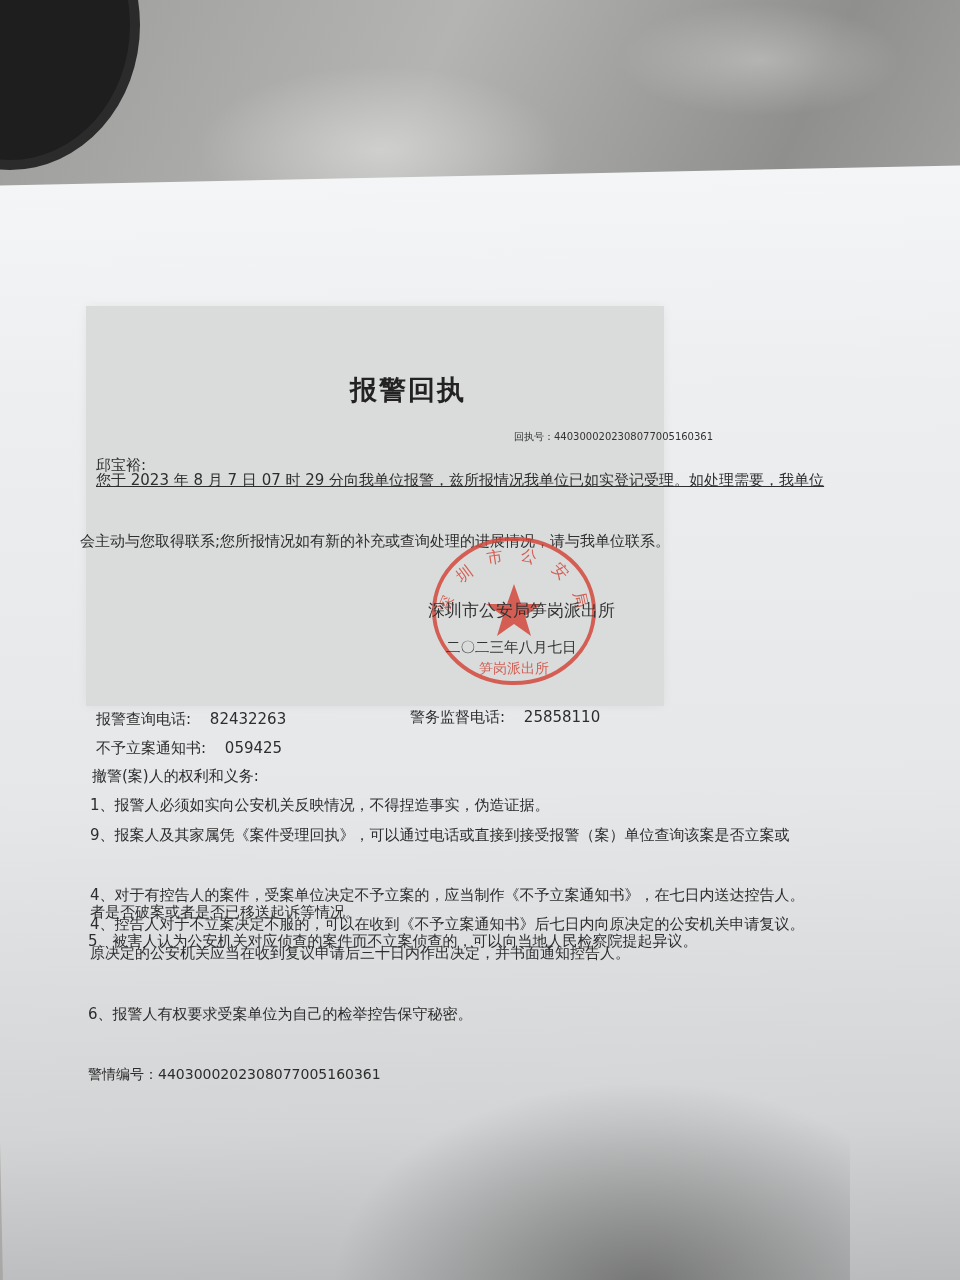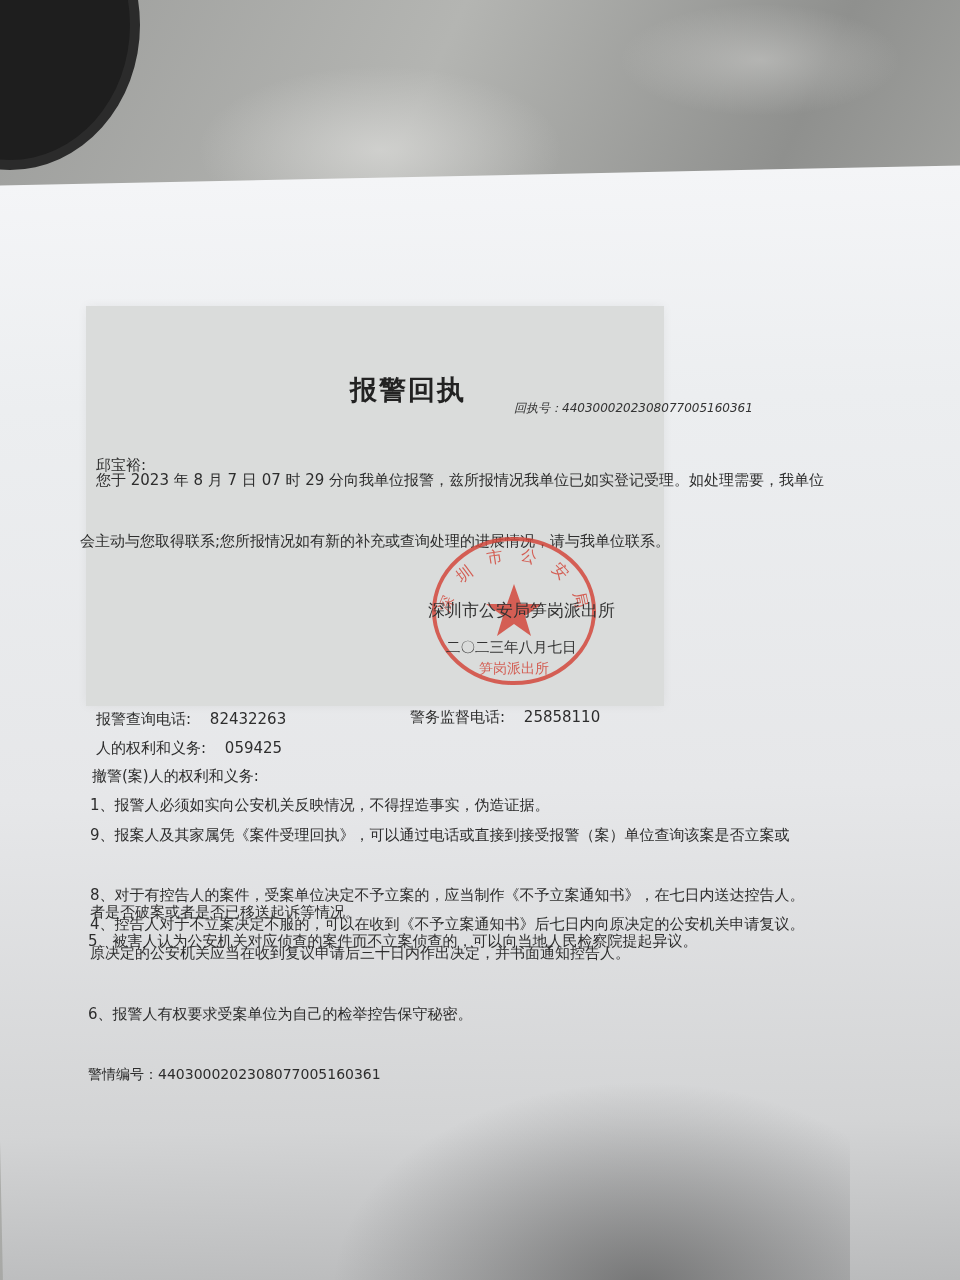--- a/index.html
+++ b/index.html
@@ -31,21 +31,21 @@
   .scan-block {
     position: absolute; left: 86px; top: 306px; width: 578px; height: 400px;
     background: #dadcdb;
     box-shadow: 0 0 10px rgba(0,0,0,0.05);
   }
   .doc { position: absolute; left: 0; top: 0; width: 960px; height: 1280px; color: #2a2a2a; }
   .title {
     position: absolute; left: 350px; top: 372px; font-size: 27px; font-weight: bold;
     letter-spacing: 2px; color: #222;
   }
-  .receipt-no { position: absolute; left: 514px; top: 400px; font-size: 12px; color: #333; font-style: italic; }
+  .receipt-no { position: absolute; left: 514px; top: 430px; font-size: 10px; color: #333; }
   .line { position: absolute; font-size: 15px; white-space: nowrap; color: #2d2d2d; }
   .seal {
     position: absolute; left: 429px; top: 536px; width: 170px; height: 150px;
   }
   .seal-org { position: absolute; left: 428px; top: 599px; font-size: 17px; color: #333; white-space: nowrap; font-family: Liberation Mono, monospace; }
   .seal-date { position: absolute; left: 446px; top: 638px; font-size: 14.5px; color: #333; white-space: nowrap; }
 </style>
 </head>
 <body>
 
@@ -56,21 +56,21 @@
 <div class="scan-block"></div>
 
 <div class="doc">
   <div class="title">报警回执</div>
 
   <div class="receipt-no">
     <span>回执号：</span><span id="rn">4403000202308077005160361</span>
   </div>
 
   <div class="line" style="left:96px;top:456px;">邱宝裕:</div>
-  <div class="line" style="left:96px;top:471px;">您于 2023 年 8 月 7 日 07 时 29 分向我单位报警，兹所报情况我单位已如实登记受理。如处理需要，我单位</div>
+  <div class="line" style="left:96px;top:471px;text-decoration:underline;">您于 2023 年 8 月 7 日 07 时 29 分向我单位报警，兹所报情况我单位已如实登记受理。如处理需要，我单位</div>
   <div class="line" style="left:80px;top:500px;margin-top:32px;">会主动与您取得联系;您所报情况如有新的补充或查询处理的进展情况，请与我单位联系。</div>
 
   <svg class="seal" viewBox="0 0 170 150">
     <ellipse cx="85" cy="75" rx="80" ry="72" fill="none" stroke="#d2483c" stroke-width="4" opacity="0.85"></ellipse>
     <polygon points="85,48 92,68 113,68 96,80 102,100 85,88 68,100 74,80 57,68 78,68" fill="#d2483c" opacity="0.85"></polygon>
     <text x="85" y="137" font-size="14" text-anchor="middle" fill="#d2483c" opacity="0.85" font-family="DejaVu Sans, sans-serif">笋岗派出所</text>
     <path id="arc" d="M 22 95 A 64 60 0 1 1 148 95" fill="none"></path>
     <text font-size="16" fill="#d2483c" opacity="0.85" font-family="DejaVu Sans, sans-serif" letter-spacing="16">
       <textPath href="#arc" startOffset="8%">深圳市公安局</textPath>
     </text>
@@ -80,29 +80,29 @@
 
   <div class="line" style="left:96px;top:710px;">
     <span>报警查询电话:</span>
     <span style="margin-left:14px">82432263</span>
   </div>
   <div class="line" style="left:410px;top:708px;">
     <span>警务监督电话:</span>
     <span style="margin-left:14px">25858110</span>
   </div>
   <div class="line" style="left:96px;top:739px;">
-    <span>人的权利和义务:</span>
+    <span>不予立案通知书:</span>
     <span style="margin-left:14px">059425</span>
   </div>
   <div class="line" style="left:92px;top:767px;">撤警(案)人的权利和义务:</div>
 
   <div class="line" style="left:90px;top:796px;">1、报警人必须如实向公安机关反映情况，不得捏造事实，伪造证据。</div>
   <div class="line" style="left:90px;top:826px;">9、报案人及其家属凭《案件受理回执》，可以通过电话或直接到接受报警（案）单位查询该案是否立案或</div>
   <div class="line" style="left:90px;top:855px;margin-top:48px;">者是否破案或者是否已移送起诉等情况。</div>
-  <div class="line" style="left:90px;top:886px;">8、对于有控告人的案件，受案单位决定不予立案的，应当制作《不予立案通知书》，在七日内送达控告人。</div>
+  <div class="line" style="left:90px;top:886px;">4、对于有控告人的案件，受案单位决定不予立案的，应当制作《不予立案通知书》，在七日内送达控告人。</div>
   <div class="line" style="left:90px;top:915px;">4、控告人对于不立案决定不服的，可以在收到《不予立案通知书》后七日内向原决定的公安机关申请复议。</div>
   <div class="line" style="left:90px;top:944px;">原决定的公安机关应当在收到复议申请后三十日内作出决定，并书面通知控告人。</div>
   <div class="line" style="left:88px;top:932px;">5、被害人认为公安机关对应侦查的案件而不立案侦查的，可以向当地人民检察院提起异议。</div>
   <div class="line" style="left:88px;top:1005px;">6、报警人有权要求受案单位为自己的检举控告保守秘密。</div>
 
   <div class="line" style="left:88px;top:1066px;font-size:14px;">
     <span>警情编号：</span><span id="inc">4403000202308077005160361</span>
   </div>
 </div>
 

